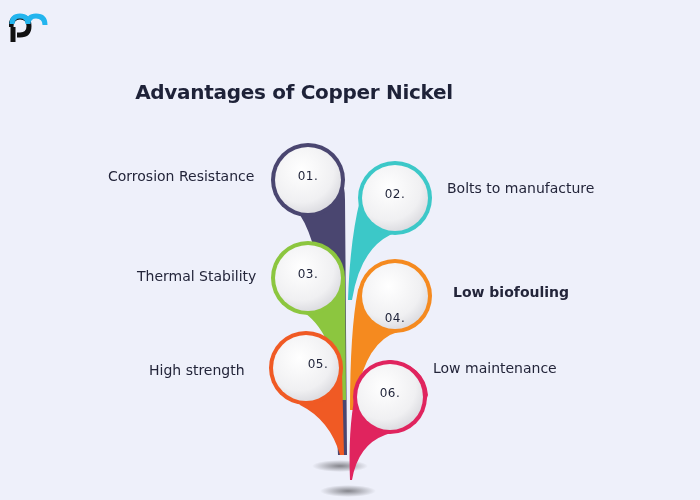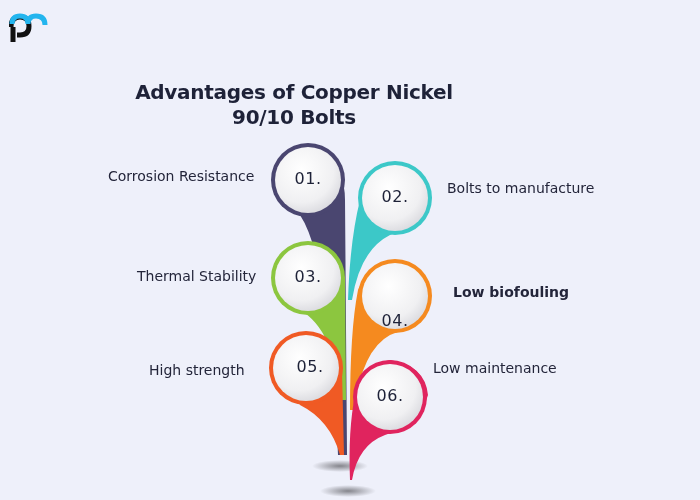--- a/index.html
+++ b/index.html
@@ -14,36 +14,35 @@
   .title {
     position:absolute; left:0; width:588px; top:80px;
     text-align:center; font-weight:bold; font-size:20px; line-height:25px;
     color:#1e2238; letter-spacing:-0.3px;
   }
   .stage { position:absolute; left:0; top:0; width:700px; height:500px; }
   .label {
     position:absolute; font-size:14px; color:#23253a; white-space:nowrap;
   }
   .num {
-    position:absolute; font-size:16px; color:#1e2238; text-align:center;
+    position:absolute; font-size:12px; color:#1e2238; text-align:center;
     width:60px; letter-spacing:0.5px;
   }
 </style>
 </head>
 <body>
 
 <svg class="logo" viewBox="0 0 40 30">
   <path d="M2 14 Q2 4 11 4 Q20 4 20 13 Q20 22 11 22 L8 22" fill="none" stroke="#111111" stroke-width="5"></path>
   <path d="M4 14 L4 29" stroke="#111111" stroke-width="5"></path>
   <path d="M3 11 Q3 3 11 3 Q19 3 19 11 M19 11 Q19 3 27 3 Q36 3 36 12" fill="none" stroke="#23b5ee" stroke-width="5"></path>
 </svg>
 
 <div class="title">
   <div>Advantages of Copper Nickel</div>
-  <div>90/10 Bolts</div>
 </div>
 
 <svg class="stage" viewBox="0 0 700 500">
   <defs>
     <radialGradient id="cg" cx="40%" cy="35%" r="70%">
       <stop offset="0%" stop-color="#ffffff"></stop>
       <stop offset="70%" stop-color="#f0f0f2"></stop>
       <stop offset="100%" stop-color="#d9d9de"></stop>
     </radialGradient>
     <radialGradient id="sh" cx="50%" cy="50%" r="50%">
@@ -89,21 +88,21 @@
     <path d="M355 395 Q360 365 390 360 Q425 365 428 395 Q420 425 385 435 Q358 445 352 480 L350 480 Q348 430 355 395 Z" fill="#e0245e"></path>
     <circle cx="390" cy="397" r="37" fill="#e0245e"></circle>
     <circle cx="390" cy="397" r="33" fill="url(#cg)"></circle>
   </g>
 </svg>
 
 <div class="num" style="left:278px;top:169px;">01.</div>
 <div class="num" style="left:365px;top:187px;">02.</div>
 <div class="num" style="left:278px;top:267px;">03.</div>
 <div class="num" style="left:365px;top:285px;margin-top:26px;">04.</div>
-<div class="num" style="left:280px;top:357px;">05.</div>
+<div class="num" style="left:288px;top:357px;">05.</div>
 <div class="num" style="left:360px;top:386px;">06.</div>
 
 <div class="label" style="left:108px;top:168px;">Corrosion Resistance</div>
 <div class="label" style="left:447px;top:180px;">Bolts to manufacture</div>
 <div class="label" style="left:137px;top:268px;">Thermal Stability</div>
 <div class="label" style="left:453px;top:284px;font-weight:bold;">Low biofouling</div>
 <div class="label" style="left:149px;top:362px;">High strength</div>
 <div class="label" style="left:433px;top:360px;">Low maintenance</div>
 
 </body></html>

